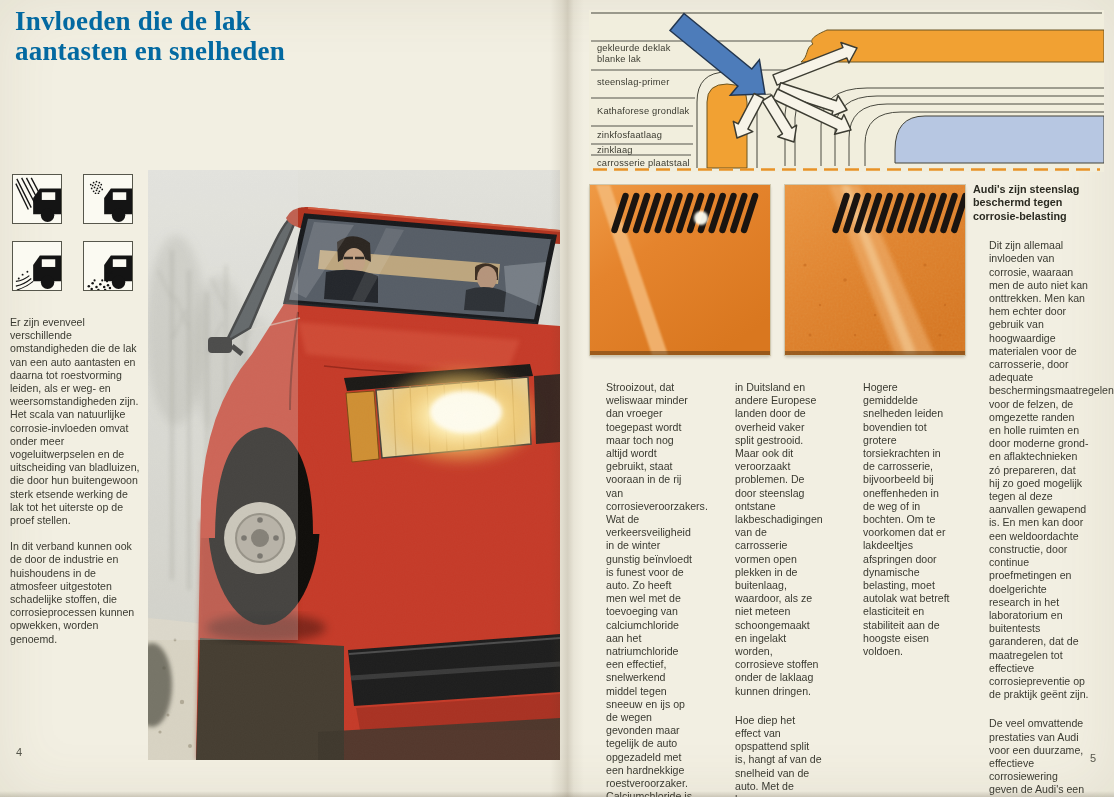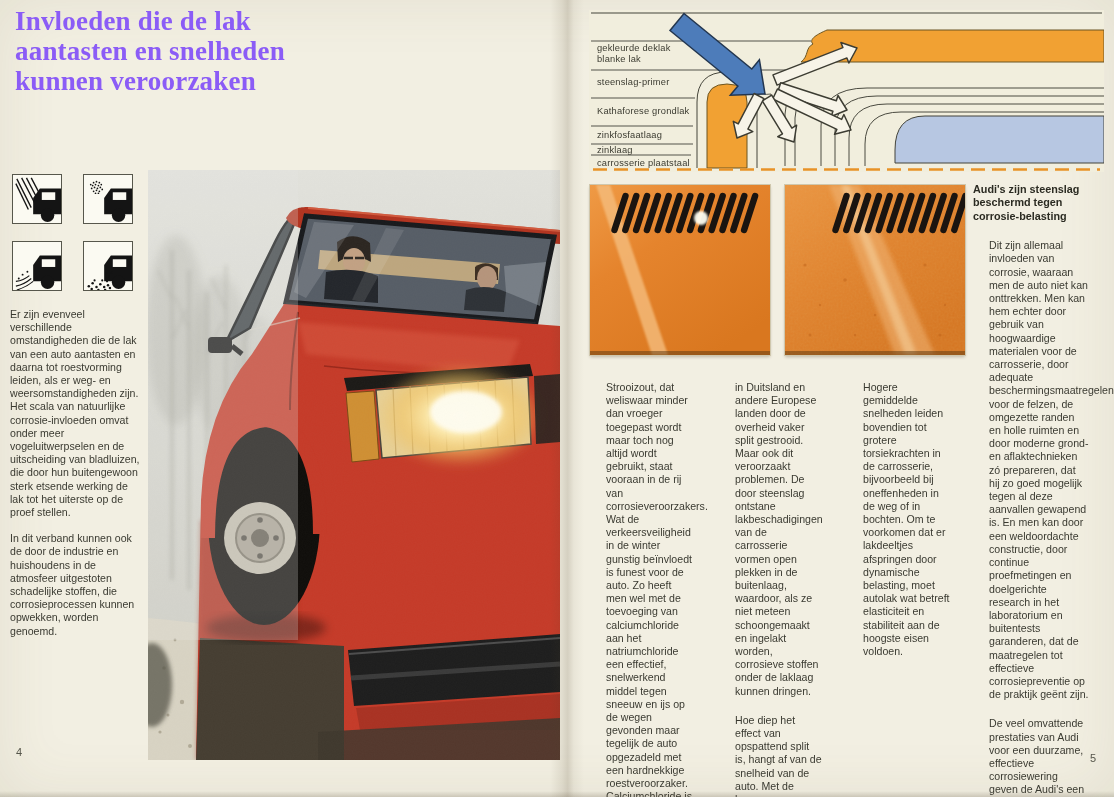--- a/index.html
+++ b/index.html
@@ -1,25 +1,25 @@
 <!DOCTYPE html>
 <html><head>
 <meta charset="utf-8">
 <style>
   *{margin:0;padding:0;box-sizing:border-box}
   html,body{width:1114px;height:797px}
   body{background:#efecdf;font-family:"Liberation Sans",sans-serif;position:relative;overflow:hidden}
   .spread{position:absolute;inset:0;background:#f2efe2;box-shadow:inset 0 0 60px rgba(110,95,60,.10)}
   .title{position:absolute;left:15px;top:6px;font-family:"Liberation Serif",serif;font-weight:700;
-         font-size:27px;line-height:30px;color:#8b5cf6;letter-spacing:.2px}
+         font-size:27px;line-height:30px;color:#0369a1;letter-spacing:.2px}
   .picto-grid{position:absolute;left:12px;top:174px;display:grid;grid-template-columns:50px 50px;
               grid-auto-rows:50px;column-gap:21px;row-gap:17px}
   .picto{background:#fbfaf2;border:1px solid #57574c}
   .picto svg{display:block}
-  .intro{position:absolute;left:10px;top:308px;width:133px;font-size:10.6px;line-height:13.2px;color:#3a3a31}
+  .intro{position:absolute;left:10px;top:316px;width:133px;font-size:10.6px;line-height:13.2px;color:#3a3a31}
   .intro p{margin:0}
   .intro p.gap{margin-top:13px}
   .car-photo{position:absolute;left:148px;top:170px;width:412px;height:590px}
   .pagenum{position:absolute;font-size:11px;color:#55554b}
   .pagenum.pl{left:16px;top:746px}
   .pagenum.pr{left:1090px;top:752px}
   .diagram{position:absolute;left:589px;top:10px;width:515px;height:162px}
   .diagram text{font-family:"Liberation Sans",sans-serif;font-size:9.3px;fill:#3b3b31;letter-spacing:.2px}
   .tphoto{position:absolute;top:185px;width:180px;height:170px;outline:1px solid #cfc7ad;
           box-shadow:0 2px 3px rgba(60,40,10,.28)}
@@ -37,21 +37,20 @@
          background:linear-gradient(rgba(60,50,30,0),rgba(60,50,30,.18))}
 </style>
 </head>
 <body>
 
 <div class="spread">
 
   <h1 class="title">
     <div>Invloeden die de lak</div>
     <div>aantasten en snelheden</div>
-    <div>kunnen veroorzaken</div>
   </h1>
 
   <div class="picto-grid">
     <div class="picto">
       <svg width="48" height="48" viewBox="0 0 50 50">
         <g stroke="#141414" stroke-width="1.4">
           <path d="M4,4 L19,34"></path>
             <path d="M9,3 L23,30"></path>
             <path d="M14,3 L26,26"></path>
           <path d="M19,3 L29,22"></path>

